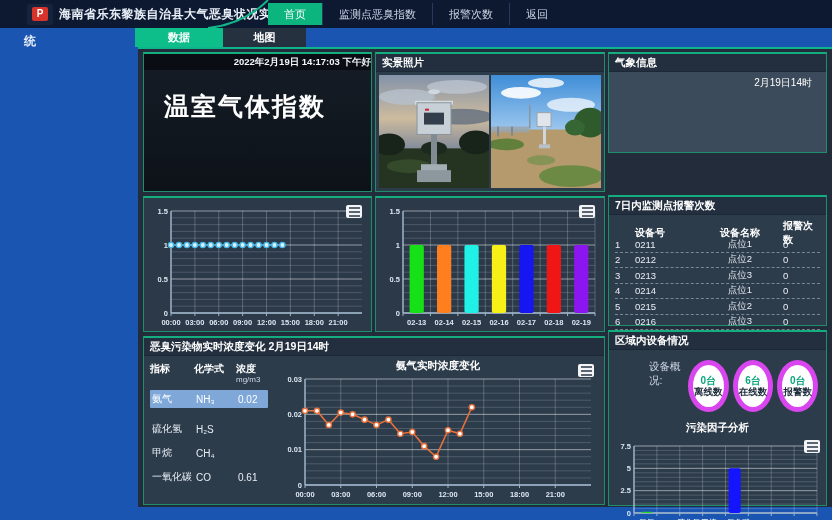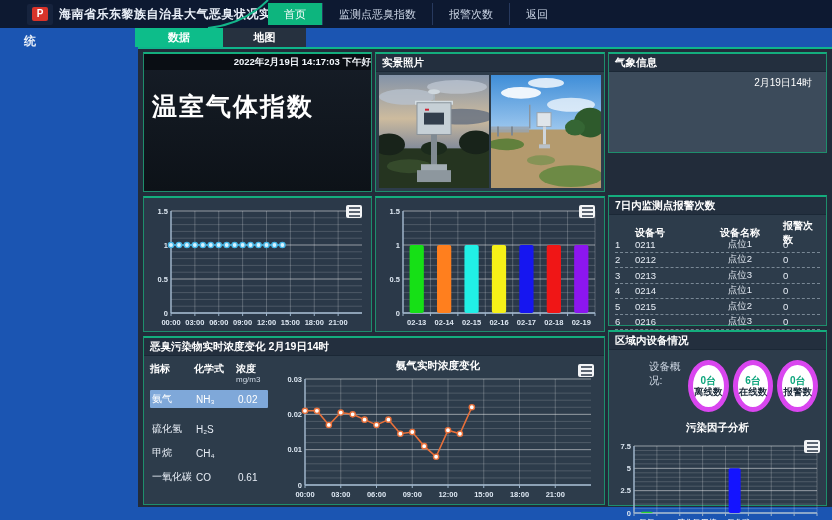--- a/index.html
+++ b/index.html
@@ -28,21 +28,21 @@
   
   .dashboard{position:absolute;left:138px;top:47px;width:694px;height:460px;
     background:#222c3a;border-top:2px solid #0eb58b;box-sizing:border-box;}
   .panel{position:absolute;background:#2d3c4b;border:1px solid #1e8e6c;border-top:2px solid #14ad7d;box-sizing:border-box;}
   .panel-header{height:17px;line-height:17px;background:#232f3e;color:#fff;font-size:10.5px;
     font-weight:bold;padding:0 6px;border-bottom:1px solid #1b2836;white-space:nowrap;overflow:hidden;}
   
   #p-greeting{left:5px;top:3px;width:229px;height:140px;background:linear-gradient(#161d27,#0d1218);}
   .greet-date{height:16px;line-height:16px;background:#0a0e14;color:#f2f6fb;font-size:9.5px;
     font-weight:bold;text-align:right;padding-right:0;}
-  .greet-title{margin:20px 0 0 8px;color:#fff;font-size:25px;font-weight:bold;letter-spacing:2px;}
+  .greet-title{margin:20px 0 0 20px;color:#fff;font-size:25px;font-weight:bold;letter-spacing:2px;}
   
   #p-photos{left:237px;top:3px;width:230px;height:140px;}
   .photos-body{display:flex;gap:2px;padding:3px;height:calc(100% - 24px);}
   .photo{flex:1;overflow:hidden;}
   .photo svg{display:block;width:100%;height:100%;}
   
   #p-weather{left:470px;top:3px;width:219px;height:101px;}
   .weather-body{position:relative;height:calc(100% - 18px);background:#3c4b5b;}
   .weather-date{position:absolute;top:4px;right:14px;color:#fff;font-size:10px;}
   

